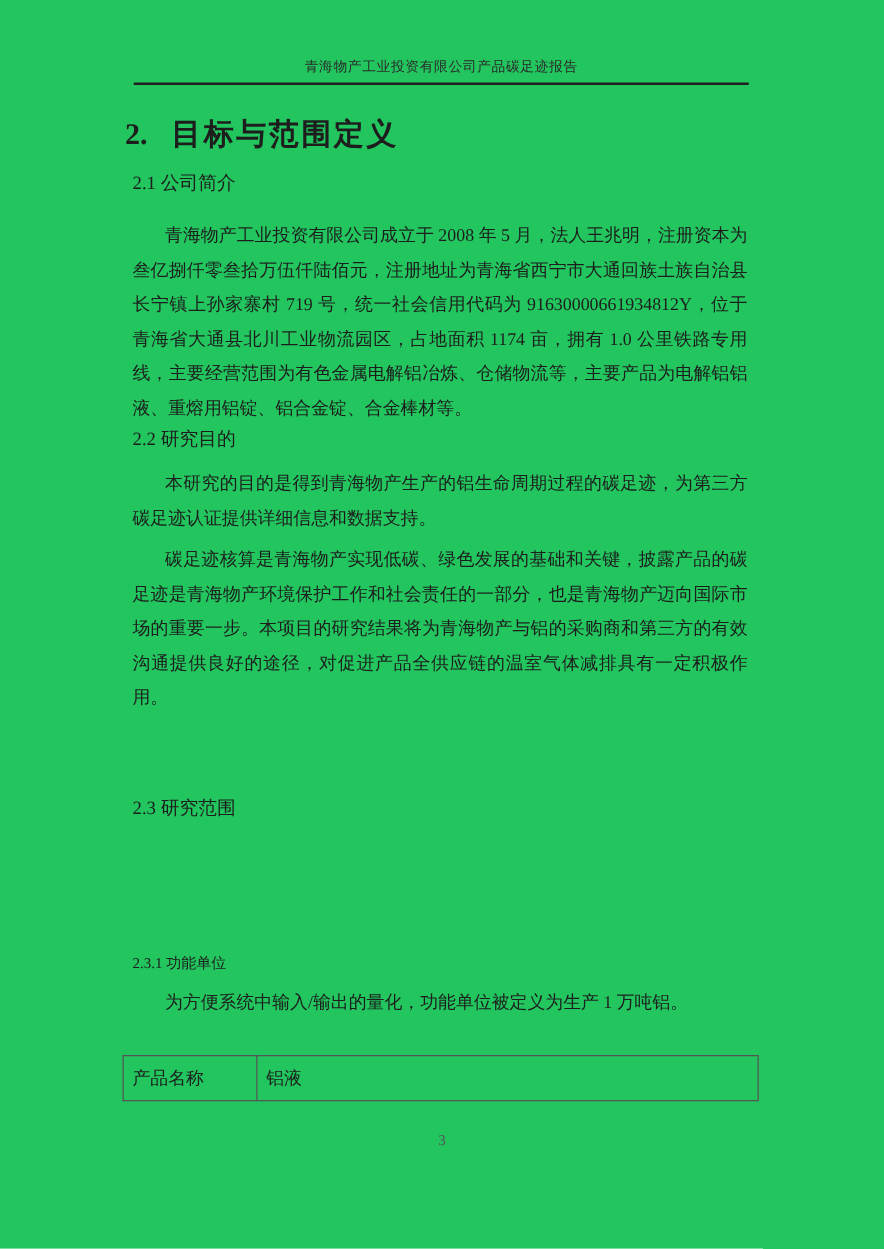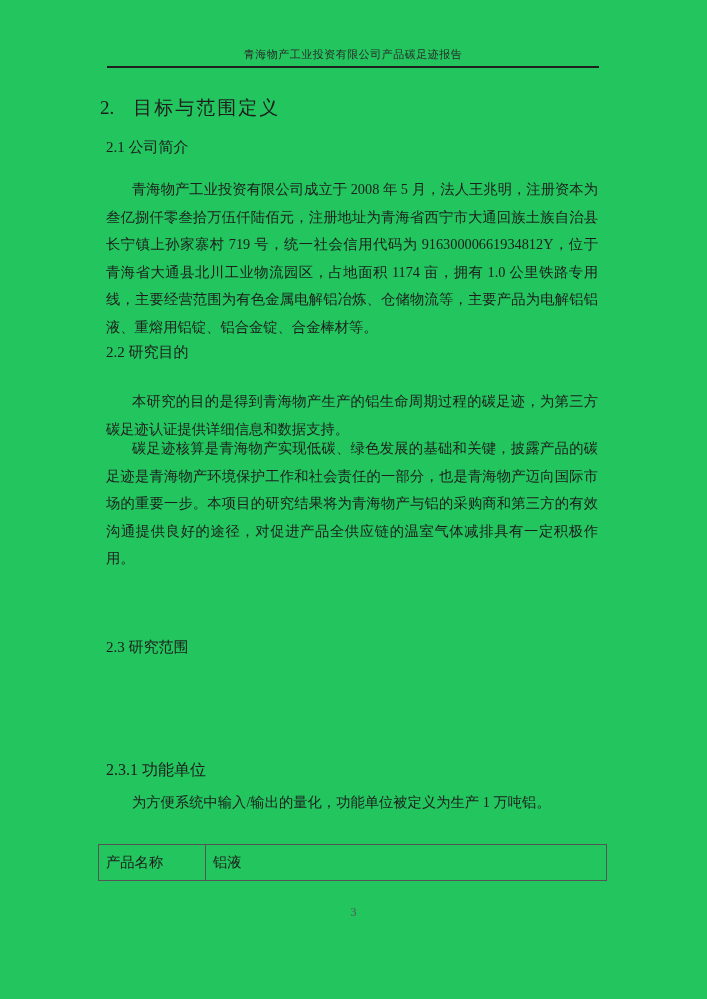--- a/index.html
+++ b/index.html
@@ -29,41 +29,41 @@
     color: #2a2a2a;
     border-bottom: 2px solid #1f1f1f;
     padding-bottom: 5px;
     letter-spacing: 0.5px;
   }
   .chapter-heading {
     position: absolute;
     top: 96px;
     left: 100px;
     width: 500px;
-    font-size: 19px;
+    font-size: 24px;
     line-height: 24px;
-    font-weight: normal;
+    font-weight: bold;
     white-space: nowrap;
   }
   .chapter-heading .chap-num { letter-spacing: 0; }
   .chapter-heading .chap-title { margin-left: 19px; letter-spacing: 2px; }
   .h2 {
     position: absolute;
     left: 106px;
     width: 492px;
     font-size: 15px;
     line-height: 20px;
     font-weight: normal;
     white-space: nowrap;
   }
   .h3 {
     position: absolute;
     left: 106px;
     width: 492px;
-    font-size: 16px;
+    font-size: 12px;
     line-height: 20px;
     font-weight: normal;
     white-space: nowrap;
   }
   .para {
     position: absolute;
     left: 106px;
     width: 492px;
     font-size: 14.3px;
     line-height: 27.5px;
@@ -129,21 +129,21 @@
   <div class="chapter-heading">
     <span class="chap-num">2.</span><span class="chap-title">目标与范围定义</span>
   </div>
 
   <div class="h2" style="top:137px;">2.1 公司简介</div>
 
   <div class="para" style="top:176px;">青海物产工业投资有限公司成立于 2008 年 5 月，法人王兆明，注册资本为叁亿捌仟零叁拾万伍仟陆佰元，注册地址为青海省西宁市大通回族土族自治县长宁镇上孙家寨村 719 号，统一社会信用代码为 91630000661934812Y，位于青海省大通县北川工业物流园区，占地面积 1174 亩，拥有 1.0 公里铁路专用线，主要经营范围为有色金属电解铝冶炼、仓储物流等，主要产品为电解铝铝液、重熔用铝锭、铝合金锭、合金棒材等。</div>
 
   <div class="h2" style="top:342px;">2.2 研究目的</div>
 
-  <div class="para" style="top:388px;font-family:Liberation Serif, serif;">本研究的目的是得到青海物产生产的铝生命周期过程的碳足迹，为第三方碳足迹认证提供详细信息和数据支持。</div>
+  <div class="para" style="top:374px;font-family:Liberation Serif, serif;">本研究的目的是得到青海物产生产的铝生命周期过程的碳足迹，为第三方碳足迹认证提供详细信息和数据支持。</div>
 
   <div class="para" style="top:435px;">碳足迹核算是青海物产实现低碳、绿色发展的基础和关键，披露产品的碳足迹是青海物产环境保护工作和社会责任的一部分，也是青海物产迈向国际市场的重要一步。本项目的研究结果将为青海物产与铝的采购商和第三方的有效沟通提供良好的途径，对促进产品全供应链的温室气体减排具有一定积极作用。</div>
 
 
   <div class="h2" style="top:637px;">2.3 研究范围</div>
 
 
   <div class="h3" style="top:760px;">2.3.1 功能单位</div>
 
   <div class="para" style="top:789px;">为方便系统中输入/输出的量化，功能单位被定义为生产 1 万吨铝。</div>

